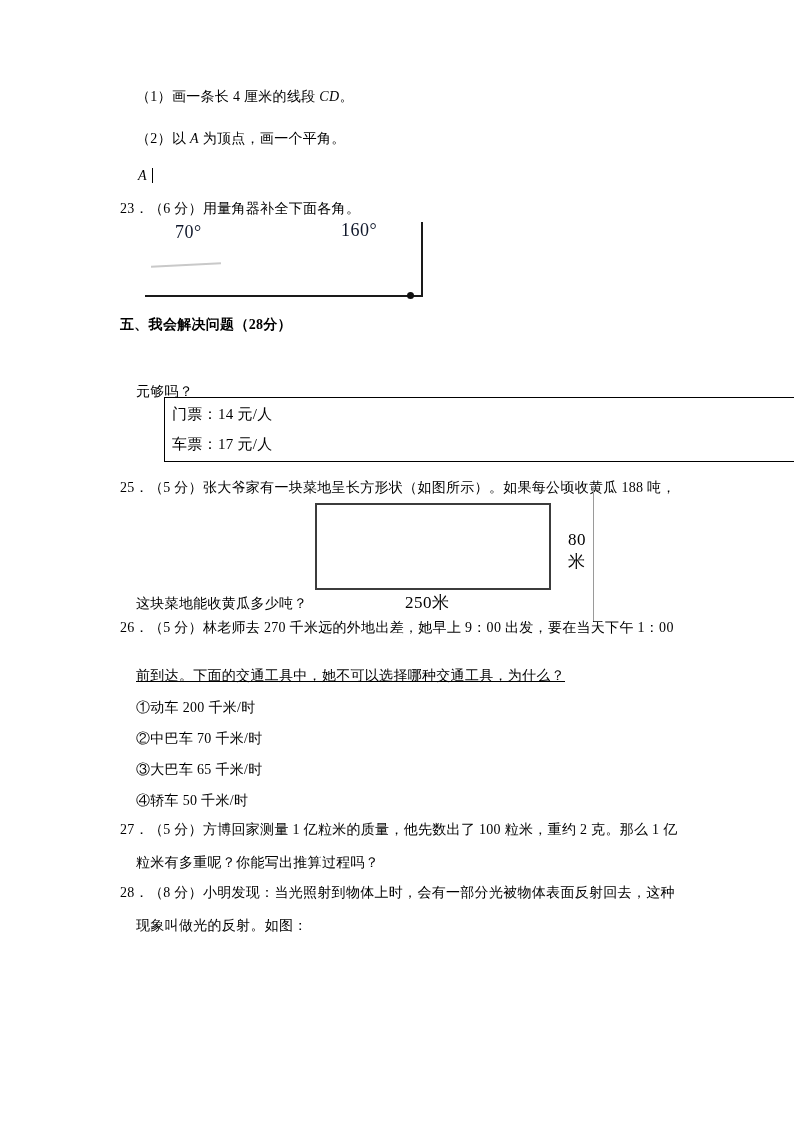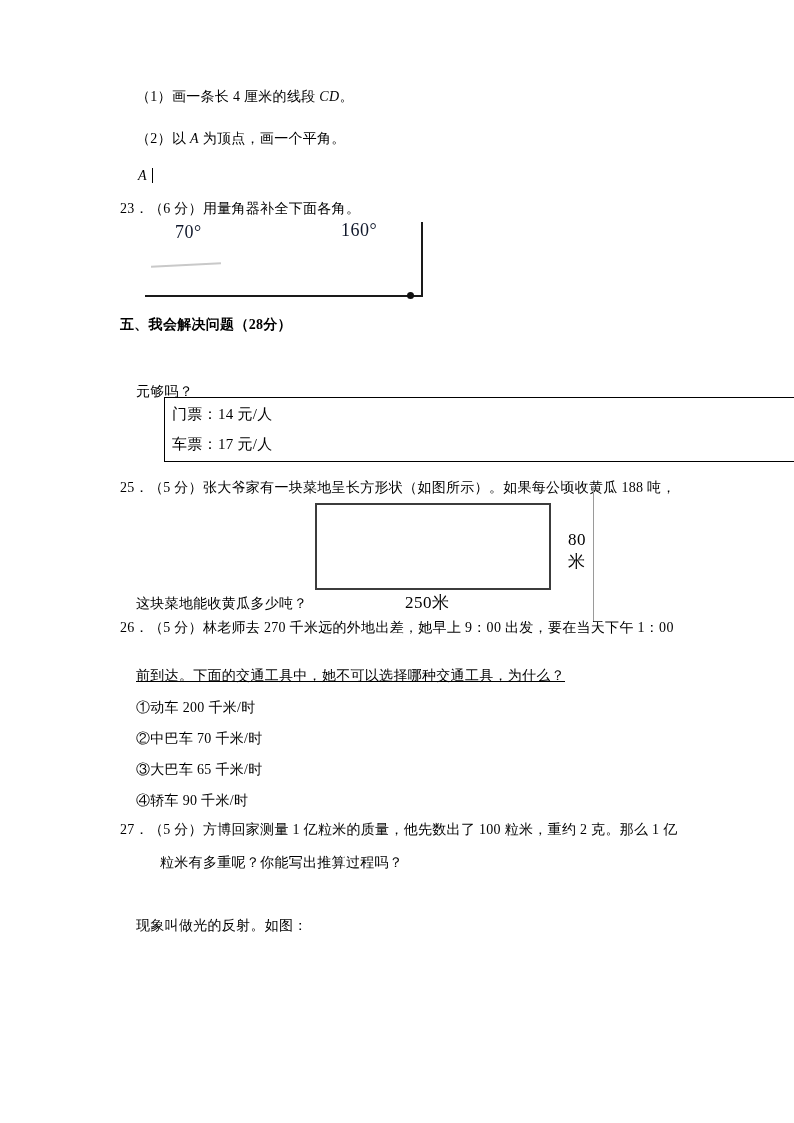--- a/index.html
+++ b/index.html
@@ -92,20 +92,21 @@
     <div class="frameline"></div>
   </div>
 
   <div class="line" style="left:136px; top:595px;">这块菜地能收黄瓜多少吨？</div>
 
   <div class="line" style="left:120px; top:619px;">26．（5 分）林老师去 270 千米远的外地出差，她早上 9：00 出发，要在当天下午 1：00</div>
   <div class="line" style="left:136px; top:667px;text-decoration:underline;">前到达。下面的交通工具中，她不可以选择哪种交通工具，为什么？</div>
   <div class="line" style="left:136px; top:699px;">①动车 200 千米/时</div>
   <div class="line" style="left:136px; top:730px;">②中巴车 70 千米/时</div>
   <div class="line" style="left:136px; top:761px;">③大巴车 65 千米/时</div>
-  <div class="line" style="left:136px; top:792px;">④轿车 90 千米/时</div>
+  <div class="line" style="left:136px; top:792px;">④轿车 50 千米/时</div>
 
   <div class="line" style="left:120px; top:821px;">27．（5 分）方博回家测量 1 亿粒米的质量，他先数出了 100 粒米，重约 2 克。那么 1 亿</div>
-  <div class="line" style="left:136px; top:854px;margin-left:24px;">粒米有多重呢？你能写出推算过程吗？</div>
+  <div class="line" style="left:136px; top:854px;">粒米有多重呢？你能写出推算过程吗？</div>
 
+  <div class="line" style="left:120px; top:884px;">28．（8 分）小明发现：当光照射到物体上时，会有一部分光被物体表面反射回去，这种</div>
   <div class="line" style="left:136px; top:917px;">现象叫做光的反射。如图：</div>
 
 </div>
 
 </body></html>

